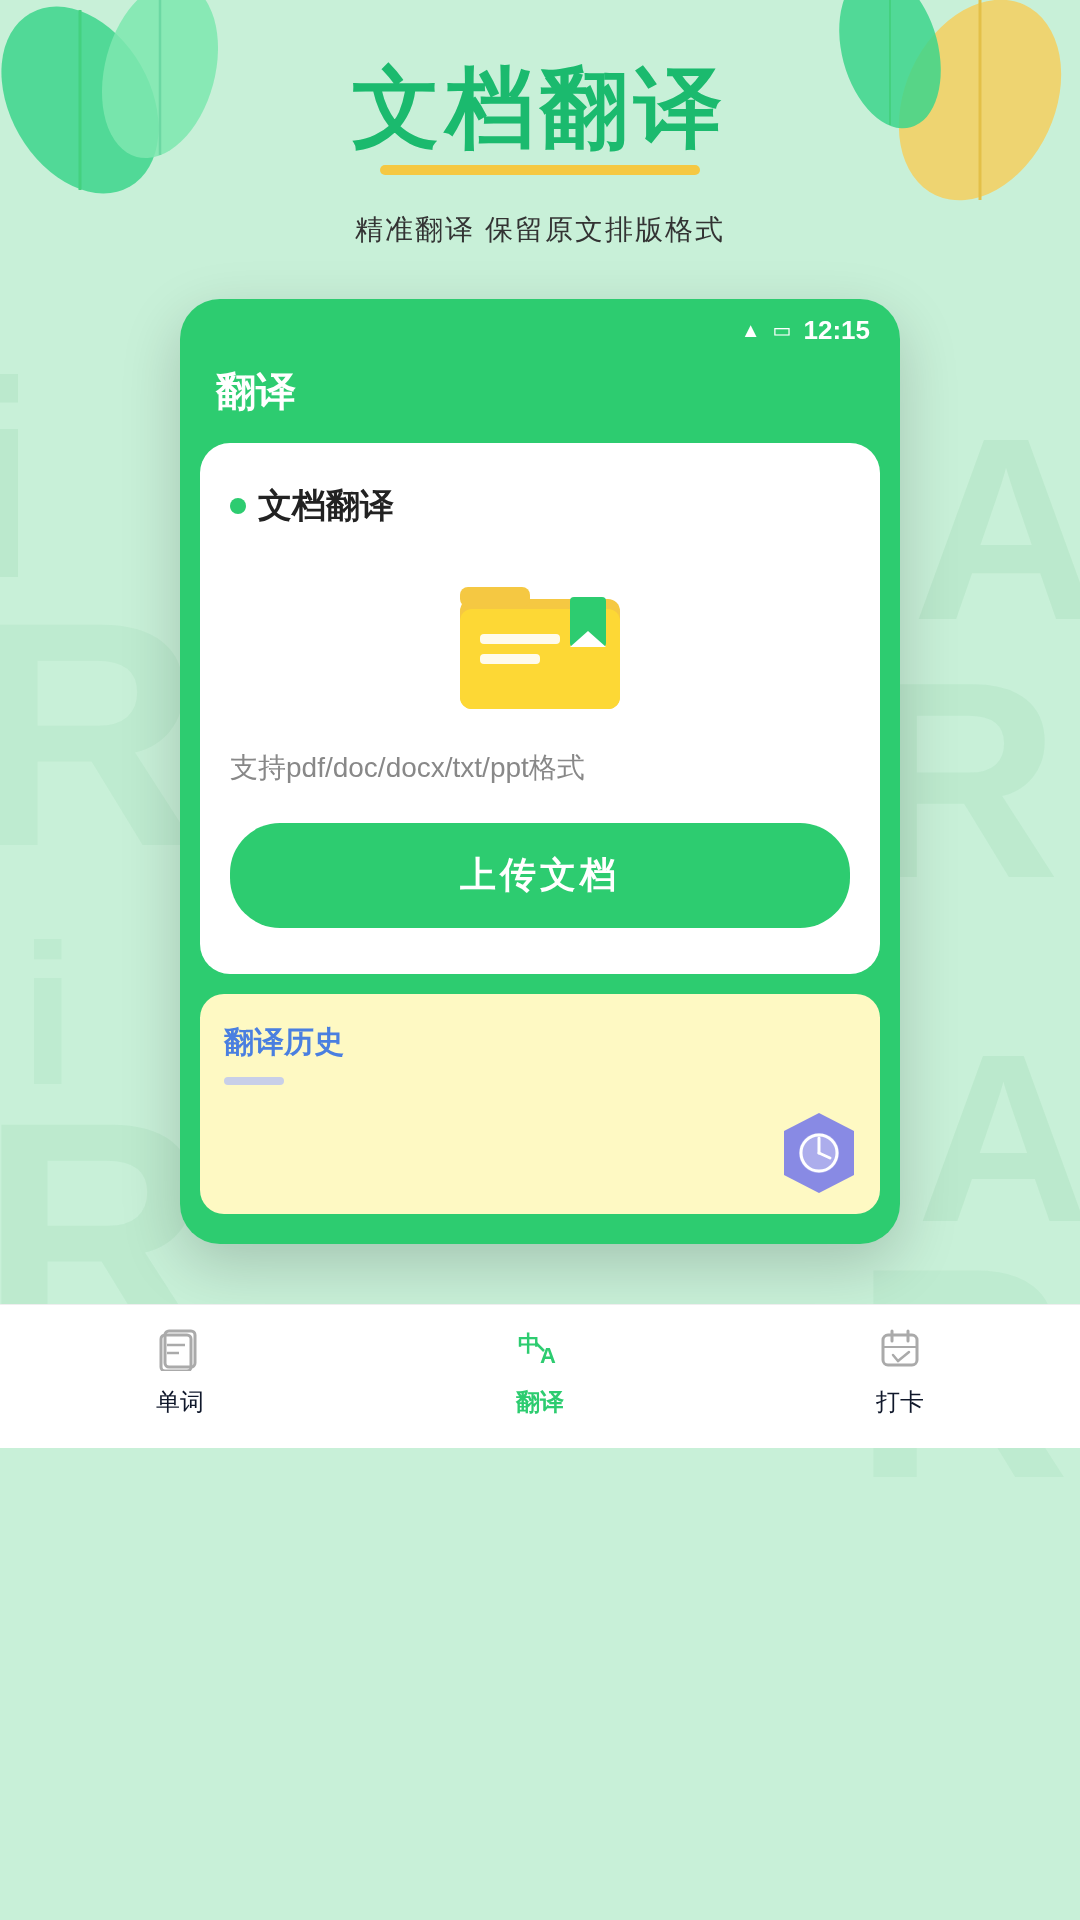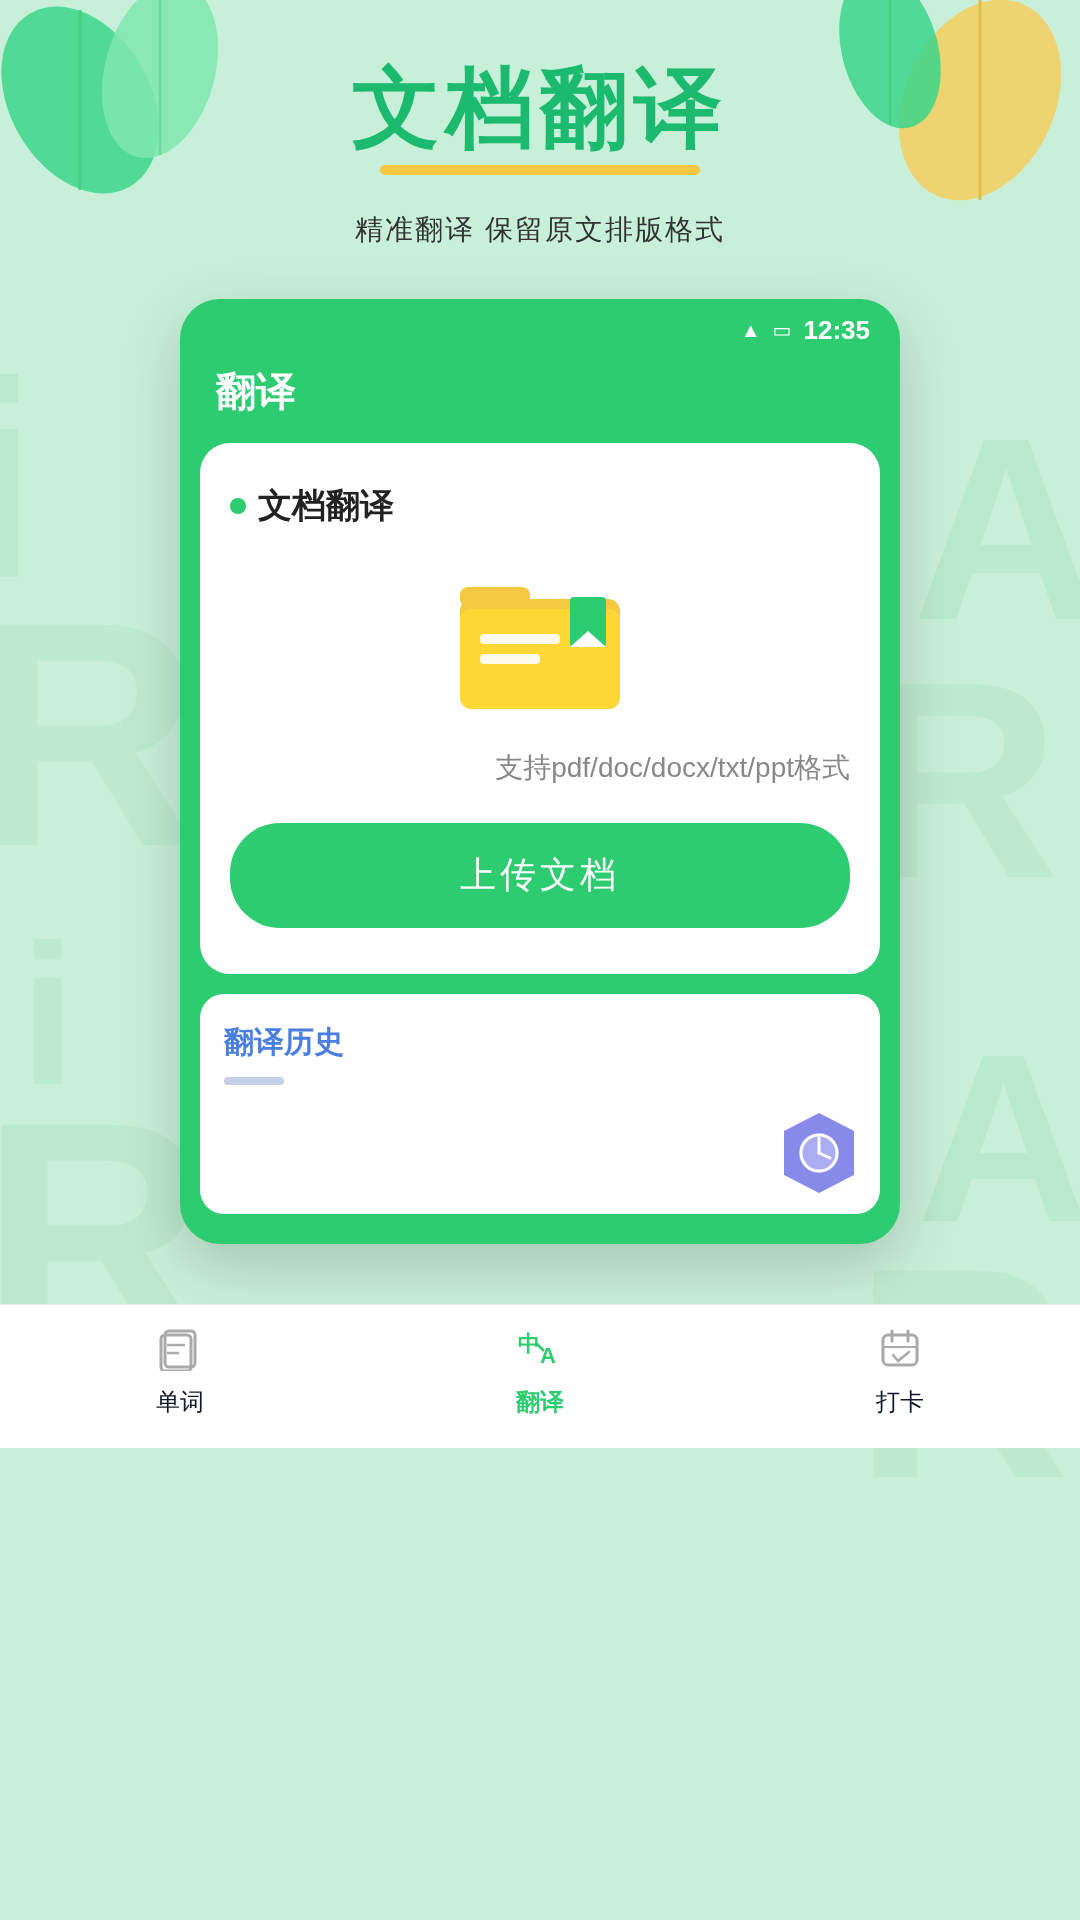--- a/index.html
+++ b/index.html
@@ -134,50 +134,50 @@
       display: flex;
       justify-content: center;
       margin: 20px 0 30px;
     }
     .folder-svg {
       width: 180px;
       height: 160px;
     }
 
     .file-formats {
-      text-align: right;
+      text-align: left;
       font-size: 28px;
       color: #888;
       margin-bottom: 36px;
     }
 
     .upload-btn {
       display: block;
       width: 100%;
       background: #2dcc70;
       color: white;
       border: none;
       border-radius: 50px;
       padding: 28px 0;
       font-size: 36px;
-      font-weight: 400;
+      font-weight: 700;
       text-align: center;
       cursor: pointer;
       letter-spacing: 4px;
     }
 
     
     .cards-row {
       display: flex;
       gap: 20px;
       margin: 20px 20px 0;
     }
     .mini-card {
       flex: 1;
-      background: #ffffff;
+      background: #fef9c3;
       border-radius: 24px;
       padding: 28px 24px 20px;
       position: relative;
       overflow: hidden;
       min-height: 220px;
     }
     .mini-card-title {
       font-size: 30px;
       font-weight: 700;
       color: #4a7fe0;
@@ -288,21 +288,21 @@
   <h1 class="main-title">文档翻译</h1>
   <div class="title-underline"></div>
   <p class="subtitle">精准翻译 保留原文排版格式</p>
 </div>
 
 <div class="phone-mockup">
 
   <div class="status-bar">
     <span class="status-signal">▲</span>
     <span class="status-battery">▭</span>
-    <span class="status-time">12:35</span>
+    <span class="status-time">12:15</span>
   </div>
 
   <div class="app-topbar">
     <span class="app-topbar-title">翻译</span>
   </div>
 
   <div class="main-card">
     <div class="doc-translate-section">
       <div class="section-header">
         <div class="green-dot"></div>

